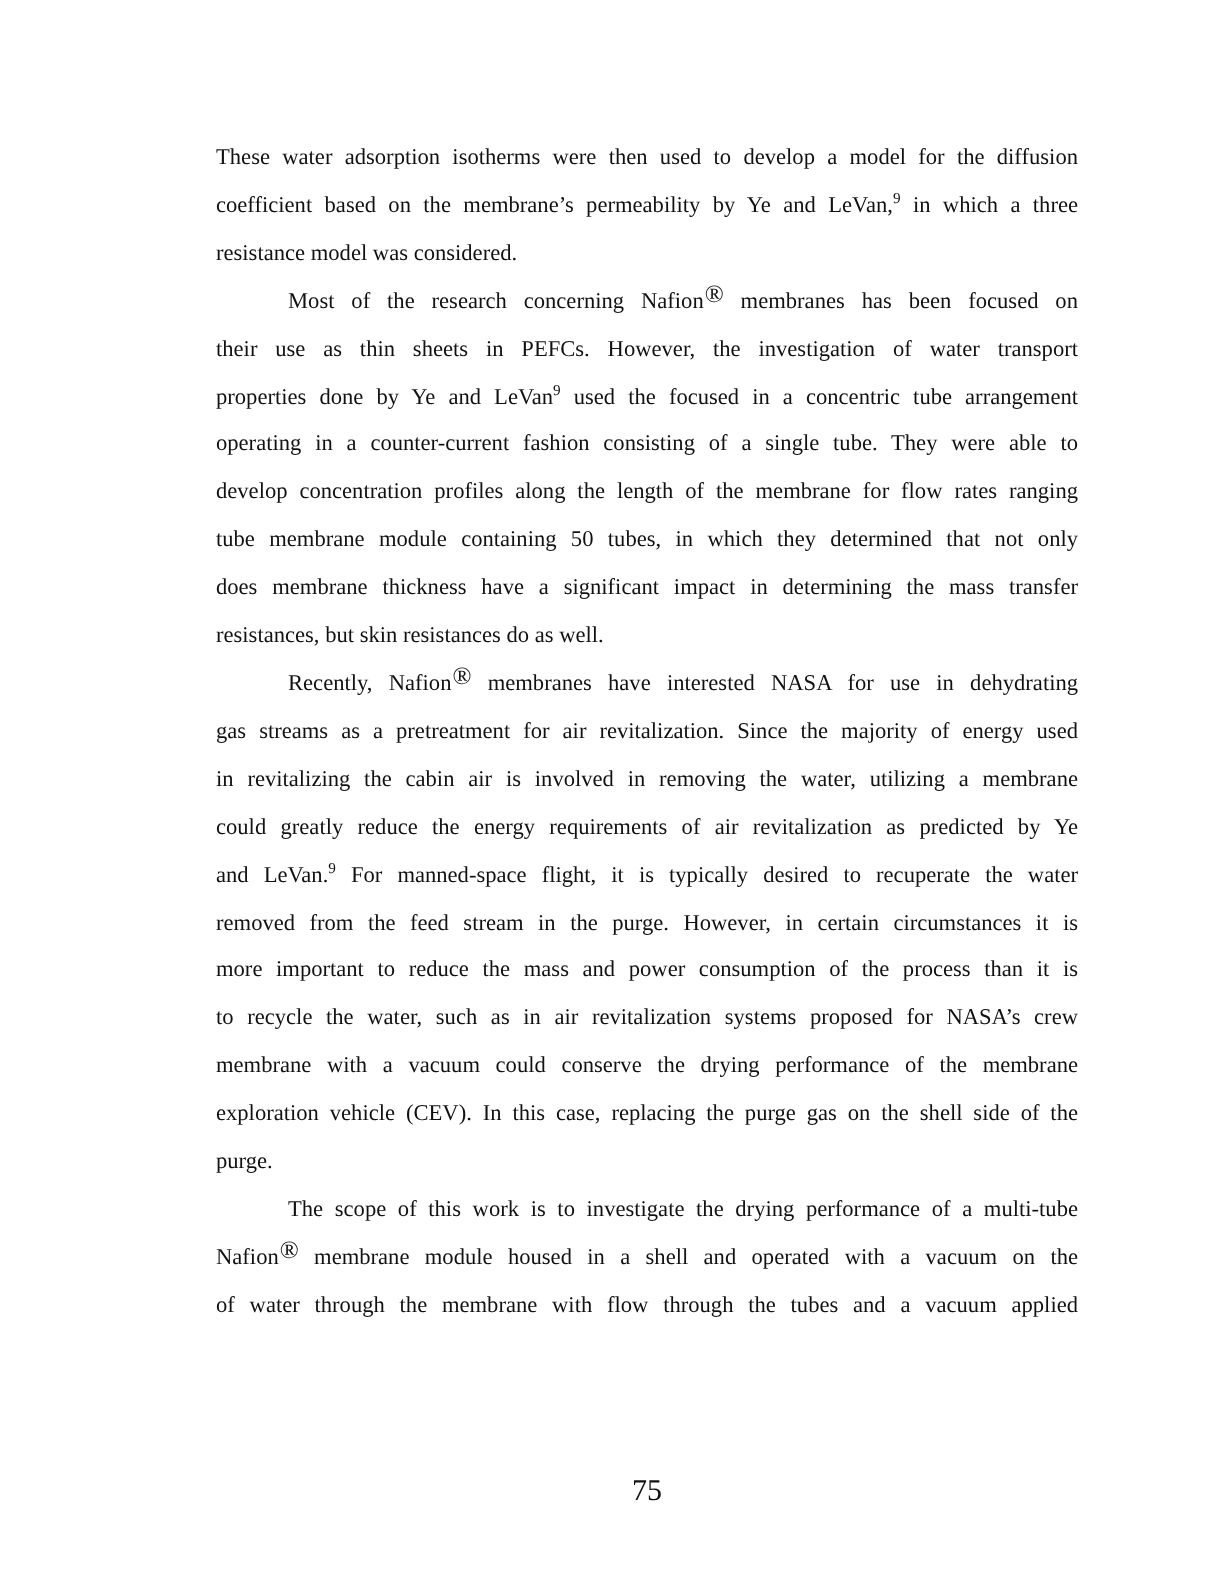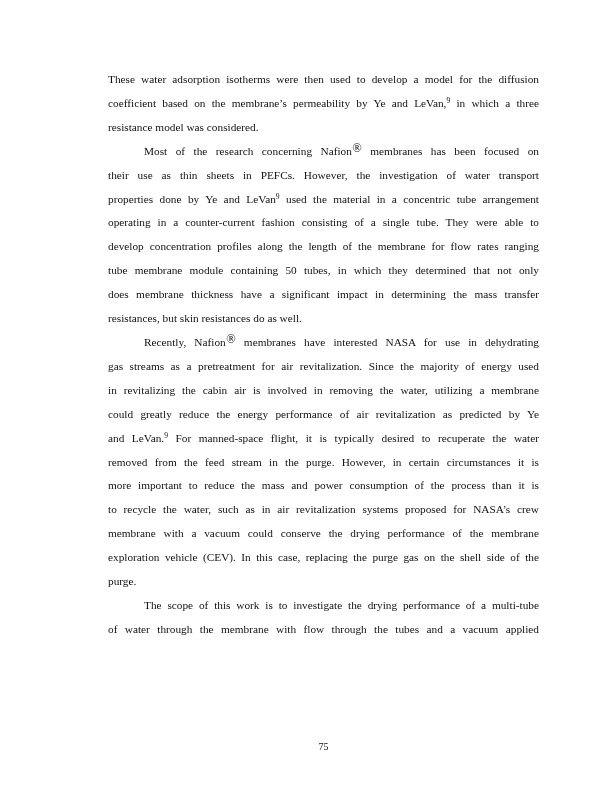--- a/index.html
+++ b/index.html
@@ -54,56 +54,57 @@
     line-height: 0;
     padding-left: 0.5px;
   }
   .page-number {
     position: absolute;
     left: 108px;
     width: 431px;
     top: 735px;
     height: 23.92px;
     line-height: 23.92px;
-    font-size: 10px;
+    font-size: 15px;
     text-align: center;
   }
 </style>
 </head>
 <body>
 
 <div class="page">
   <div class="text-block" id="body-text">
       <div class="paragraph">
         <div class="line"><span>These water adsorption isotherms were then used to develop a model for the diffusion</span></div>
         <div class="line"><span>coefficient based on the membrane’s permeability by Ye and LeVan,</span><span class="sup">9</span><span> in which a three</span></div>
         <div class="line last"><span>resistance model was considered.</span></div>
       </div>
       <div class="paragraph">
         <div class="line indent"><span>Most of the research concerning Nafion</span><span class="reg">®</span><span> membranes has been focused on</span></div>
         <div class="line"><span>their use as thin sheets in PEFCs.  However, the investigation of water transport</span></div>
-        <div class="line"><span>properties done by Ye and LeVan</span><span class="sup">9</span><span> used the material in a concentric tube arrangement</span></div>
+        <div class="line"><span>properties done by Ye and LeVan</span><span class="sup">9</span><span> used the focused in a concentric tube arrangement</span></div>
         <div class="line"><span>operating in a counter-current fashion consisting of a single tube.  They were able to</span></div>
         <div class="line"><span>develop concentration profiles along the length of the membrane for flow rates ranging</span></div>
         <div class="line"><span>tube membrane module containing 50 tubes, in which they determined that not only</span></div>
         <div class="line"><span>does membrane thickness have a significant impact in determining the mass transfer</span></div>
         <div class="line last"><span>resistances, but skin resistances do as well.</span></div>
       </div>
       <div class="paragraph">
         <div class="line indent"><span>Recently, Nafion</span><span class="reg">®</span><span> membranes have interested NASA for use in dehydrating</span></div>
         <div class="line"><span>gas streams as a pretreatment for air revitalization.  Since the majority of energy used</span></div>
         <div class="line"><span>in revitalizing the cabin air is involved in removing the water, utilizing a membrane</span></div>
-        <div class="line"><span>could greatly reduce the energy performance of air revitalization as predicted by Ye</span></div>
+        <div class="line"><span>could greatly reduce the energy requirements of air revitalization as predicted by Ye</span></div>
         <div class="line"><span>and LeVan.</span><span class="sup">9</span><span> For manned-space flight, it is typically desired to recuperate the water</span></div>
         <div class="line"><span>removed from the feed stream in the purge.  However, in certain circumstances it is</span></div>
         <div class="line"><span>more important to reduce the mass and power consumption of the process than it is</span></div>
         <div class="line"><span>to recycle the water, such as in air revitalization systems proposed for NASA’s crew</span></div>
         <div class="line"><span>membrane with a vacuum could conserve the drying performance of the membrane</span></div>
         <div class="line"><span>exploration vehicle (CEV). In this case, replacing the purge gas on the shell side of the</span></div>
         <div class="line last"><span>purge.</span></div>
       </div>
       <div class="paragraph">
         <div class="line indent"><span>The scope of this work is to investigate the drying performance of a multi-tube</span></div>
+        <div class="line"><span>Nafion</span><span class="reg">®</span><span> membrane module housed in a shell and operated with a vacuum on the</span></div>
         <div class="line"><span>of water through the membrane with flow through the tubes and a vacuum applied</span></div>
       </div>
     </div>
   <div class="page-number">75</div>
 </div>
 
 </body></html>

